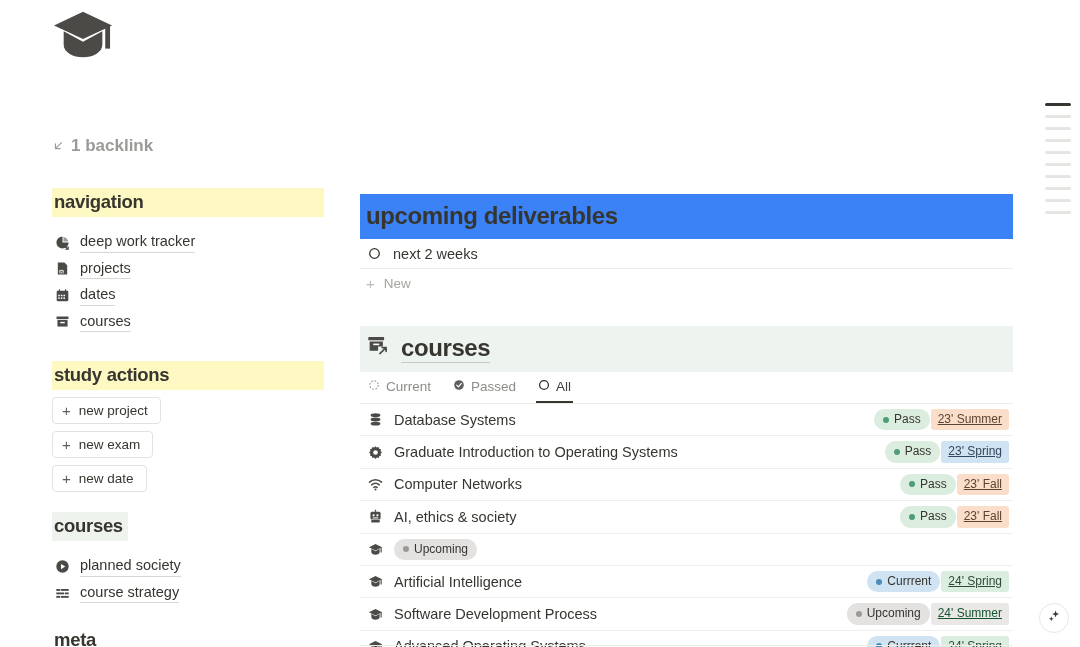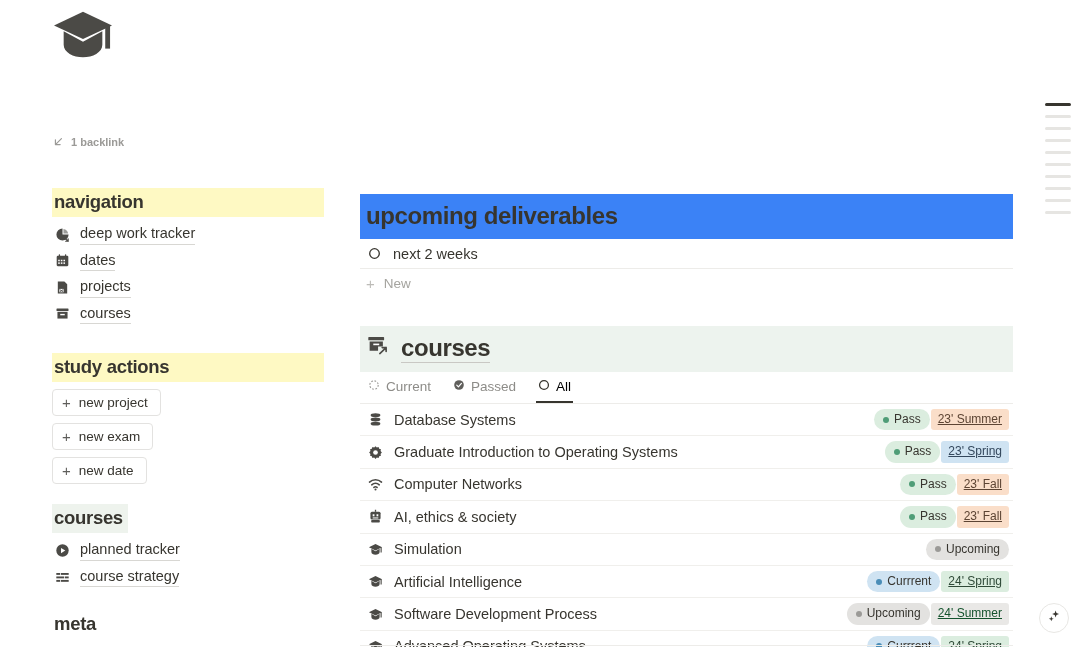--- a/index.html
+++ b/index.html
@@ -15,35 +15,35 @@
   
   .hero-icon { position: absolute; left: 52px; top: 8px; width: 62px; height: 58px; }
   .page-title {
     position: absolute; left: 52px; top: 96px;
     font-size: 35px; font-weight: bold; letter-spacing: -0.6px;
     color: #37352f; line-height: 1.1;
   }
   .backlink {
     position: absolute; left: 52px; top: 136px;
     display: flex; align-items: center; gap: 7px;
-    font-size: 11px; color: #9b9a97; font-weight: bold;
+    font-size: 17px; color: #9b9a97; font-weight: bold;
   }
   .backlink svg { display: block; }
 
   
   .left-col { position: absolute; left: 52px; top: 188px; width: 272px; }
   .sec-head {
     font-size: 18.5px; font-weight: bold; color: #37352f;
     letter-spacing: -0.3px; padding: 3px 2px 4px 2px;
   }
   .sec-head.full { background: #fef9c3; }
   .sec-head.fit { display: inline-block; background: #eef3ed; padding-right: 5px; }
   .sec-head.plain { background: transparent; }
 
-  .nav-list { margin-top: 4px; }
+  .nav-list { margin-top: 12px; }
   .nav-item {
     display: flex; align-items: center; gap: 9px;
     padding: 3px 2px; cursor: pointer;
   }
   .nav-ico { width: 17px; height: 17px; flex: 0 0 17px;
              display: flex; align-items: center; justify-content: center; }
   .nav-ico svg { display: block; }
   .nav-label {
     font-size: 14.5px; color: #37352f;
     border-bottom: 1px solid #d8d7d3; line-height: 1.35;
@@ -87,21 +87,21 @@
 
   .tabs {
     display: flex; align-items: center; gap: 18px;
     border-bottom: 1px solid #edece9; padding: 0 6px;
   }
   .tab {
     display: flex; align-items: center; gap: 6px;
     padding: 7px 2px 7px 2px; font-size: 13.5px;
     color: #8d8c88; cursor: pointer; border-bottom: 2px solid transparent;
   }
-  .tab.active { color: #000000; border-bottom-color: #37352f; font-weight: normal; }
+  .tab.active { color: #404040; border-bottom-color: #37352f; font-weight: normal; }
 
   .course-row {
     display: flex; align-items: center;
     padding: 5px 4px 5px 6px; font-size: 14.5px; color: #37352f;
     border-bottom: 1px solid #f0efec; cursor: pointer;
   }
   .course-row .ico { width: 18px; height: 18px; flex: 0 0 18px; margin-right: 10px;
                      display: flex; align-items: center; justify-content: center; }
   .course-name { flex: 1 1 auto; white-space: nowrap; }
   .badges { display: flex; align-items: center; gap: 1px; flex: 0 0 auto; justify-content: flex-end; }
@@ -164,20 +164,31 @@
 
       <div class="nav-item">
         <span class="nav-ico">
           <svg viewBox="0 0 16 16" width="15" height="15" aria-hidden="true">
             <path d="M8 1.5 A6.5 6.5 0 1 0 14.5 8 L8 8 Z" fill="#4b4a46"></path>
             <path d="M9 2 A6 6 0 0 1 14 7 L9 7 Z" fill="#4b4a46" opacity="0.55"></path>
             <path d="M10.5 12 L14 15.2 M14 15.2 L14 12.6 M14 15.2 L11.4 15.2" stroke="#4b4a46" stroke-width="1.3" fill="none" stroke-linecap="round"></path>
           </svg>
         </span>
         <span class="nav-label">deep work tracker</span>
+      </div>
+
+      <div class="nav-item">
+        <span class="nav-ico">
+          <svg viewBox="0 0 16 16" width="15" height="15" aria-hidden="true">
+            <path d="M3 1.5 L10 1.5 L13 4.5 L13 14.5 L3 14.5 Z" fill="#4b4a46"></path>
+            <rect x="4.6" y="9.5" width="4.6" height="3.6" fill="#ffffff"></rect>
+            <path d="M5 10.2 L8.8 12.6 M8.8 10.2 L5 12.6" stroke="#4b4a46" stroke-width="0.9"></path>
+          </svg>
+        </span>
+        <span class="nav-label">projects</span>
       </div>
 
       <div class="nav-item">
         <span class="nav-ico">
           <svg viewBox="0 0 16 16" width="15" height="15" aria-hidden="true">
             <rect x="1.8" y="3" width="12.4" height="11" rx="1.2" fill="#4b4a46"></rect>
             <rect x="3.4" y="7.2" width="1.7" height="1.6" fill="#fff"></rect>
             <rect x="6.2" y="7.2" width="1.7" height="1.6" fill="#fff"></rect>
             <rect x="9" y="7.2" width="1.7" height="1.6" fill="#fff"></rect>
             <rect x="3.4" y="10" width="1.7" height="1.6" fill="#fff"></rect>
@@ -186,31 +197,20 @@
             <rect x="4" y="1.4" width="1.4" height="2.6" rx="0.6" fill="#4b4a46"></rect>
             <rect x="10.6" y="1.4" width="1.4" height="2.6" rx="0.6" fill="#4b4a46"></rect>
           </svg>
         </span>
         <span class="nav-label">dates</span>
       </div>
 
       <div class="nav-item">
         <span class="nav-ico">
           <svg viewBox="0 0 16 16" width="15" height="15" aria-hidden="true">
-            <path d="M3 1.5 L10 1.5 L13 4.5 L13 14.5 L3 14.5 Z" fill="#4b4a46"></path>
-            <rect x="4.6" y="9.5" width="4.6" height="3.6" fill="#ffffff"></rect>
-            <path d="M5 10.2 L8.8 12.6 M8.8 10.2 L5 12.6" stroke="#4b4a46" stroke-width="0.9"></path>
-          </svg>
-        </span>
-        <span class="nav-label">projects</span>
-      </div>
-
-      <div class="nav-item">
-        <span class="nav-ico">
-          <svg viewBox="0 0 16 16" width="15" height="15" aria-hidden="true">
             <rect x="1.6" y="2.6" width="12.8" height="2.8" rx="0.6" fill="#4b4a46"></rect>
             <path d="M2.6 6.2 L13.4 6.2 L13.4 13.4 L2.6 13.4 Z" fill="#4b4a46"></path>
             <rect x="5.6" y="8.4" width="4.8" height="1.5" fill="#ffffff"></rect>
           </svg>
         </span>
         <span class="nav-label">courses</span>
       </div>
     </div>
 
     <div class="gap-lg"></div>
@@ -235,21 +235,21 @@
 
     <div class="sec-head fit">courses</div>
     <div class="nav-list">
       <div class="nav-item">
         <span class="nav-ico">
           <svg viewBox="0 0 16 16" width="15" height="15" aria-hidden="true">
             <circle cx="8" cy="8" r="6.6" fill="#4b4a46"></circle>
             <path d="M6.4 5.2 L11 8 L6.4 10.8 Z" fill="#ffffff"></path>
           </svg>
         </span>
-        <span class="nav-label">planned tracker</span>
+        <span class="nav-label">planned society</span>
       </div>
       <div class="nav-item">
         <span class="nav-ico">
           <svg viewBox="0 0 16 16" width="15" height="15" aria-hidden="true">
             <rect x="1.4" y="3.2" width="4" height="2" fill="#4b4a46"></rect>
             <rect x="6.2" y="3.2" width="8.4" height="2" fill="#4b4a46"></rect>
             <rect x="1.4" y="6.9" width="8.4" height="2" fill="#4b4a46"></rect>
             <rect x="10.6" y="6.9" width="4" height="2" fill="#4b4a46"></rect>
             <rect x="1.4" y="10.6" width="4" height="2" fill="#4b4a46"></rect>
             <rect x="6.2" y="10.6" width="8.4" height="2" fill="#4b4a46"></rect>
@@ -409,21 +409,20 @@
       </div>
 
       <div class="course-row">
         <span class="ico">
           <svg viewBox="0 0 16 16" width="15" height="15" aria-hidden="true">
             <path d="M8 2.2 L15 5.6 L8 9 L1 5.6 Z" fill="#4b4a46"></path>
             <path d="M3.6 7.2 L3.6 10.6 C3.6 12.5 5.7 13.6 8 13.6 C10.3 13.6 12.4 12.5 12.4 10.6 L12.4 7.2 L8 9.8 Z" fill="#4b4a46"></path>
             <rect x="13.4" y="5.6" width="1.2" height="5.6" fill="#4b4a46"></rect>
           </svg>
         </span>
-        <span class="course-name">Simulation</span>
         <span class="badges">
           <span class="pill" style="background: rgb(227, 226, 224); color: rgb(55, 53, 47);">
             <span class="dot" style="background: rgb(155, 154, 151);"></span>
             <span>Upcoming</span>
           </span>
 
         </span>
       </div>
 
       <div class="course-row">

